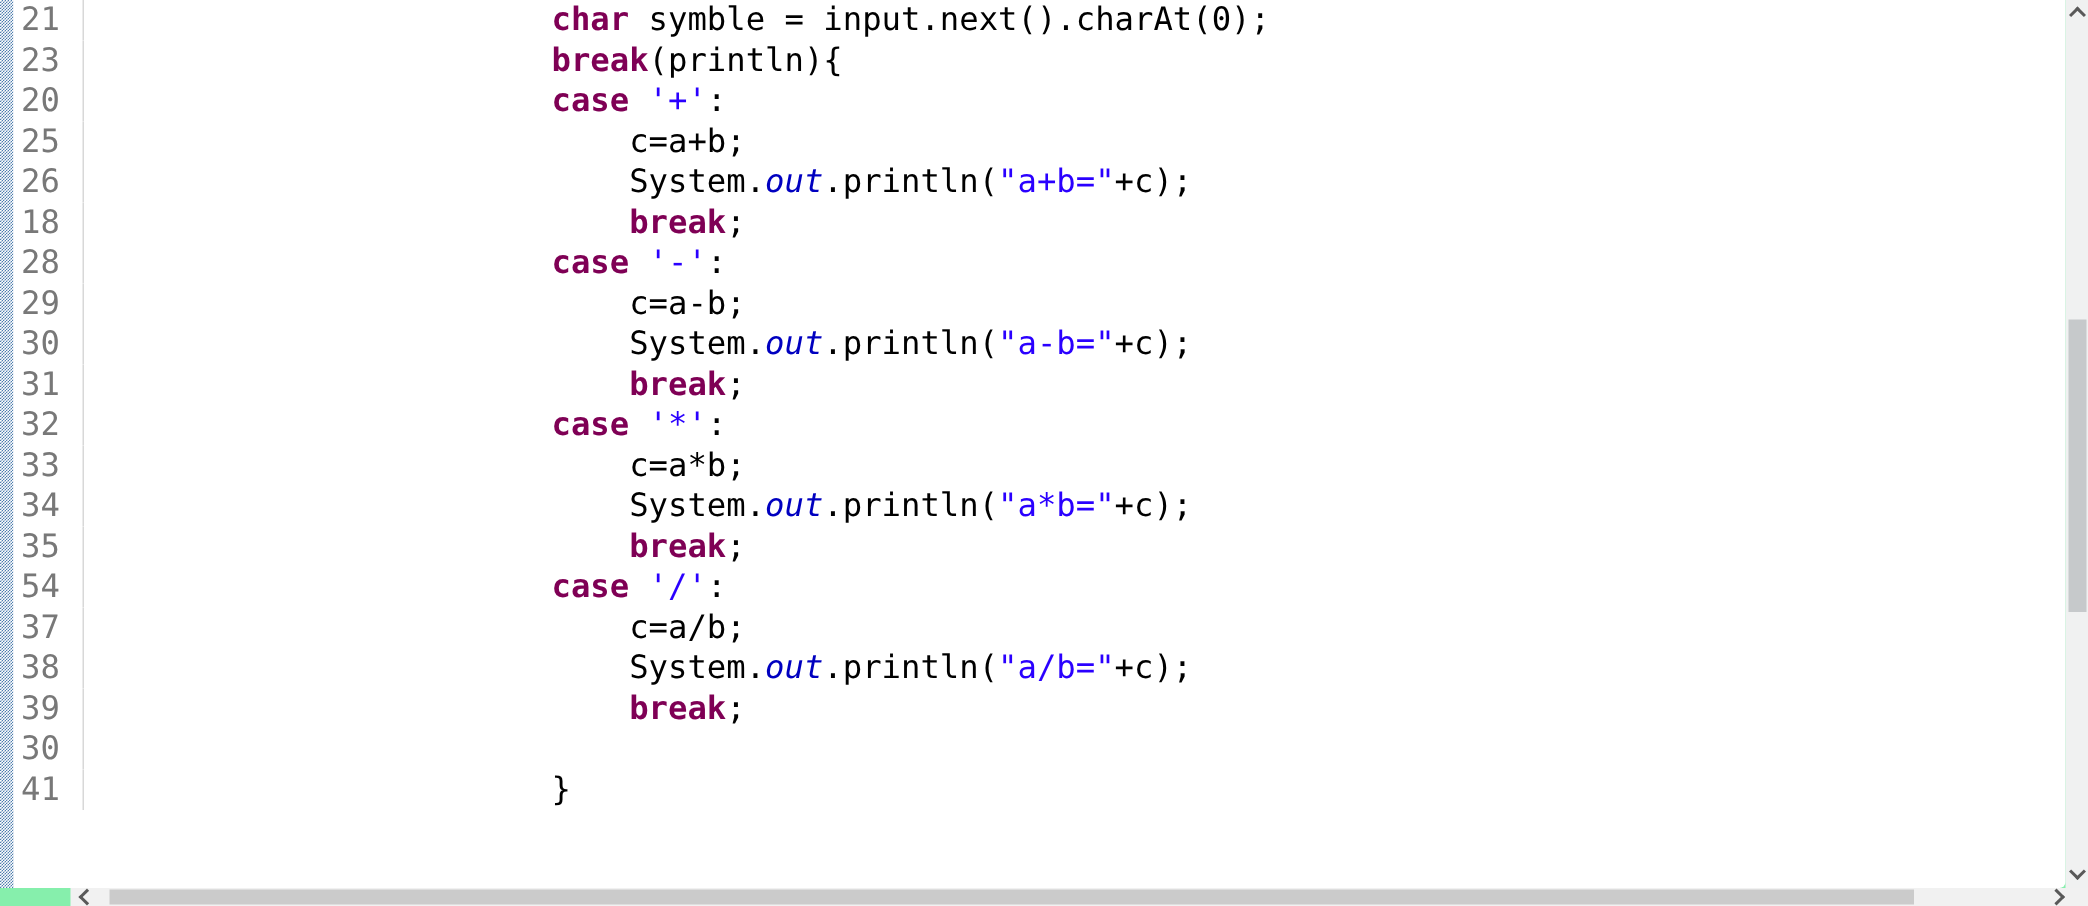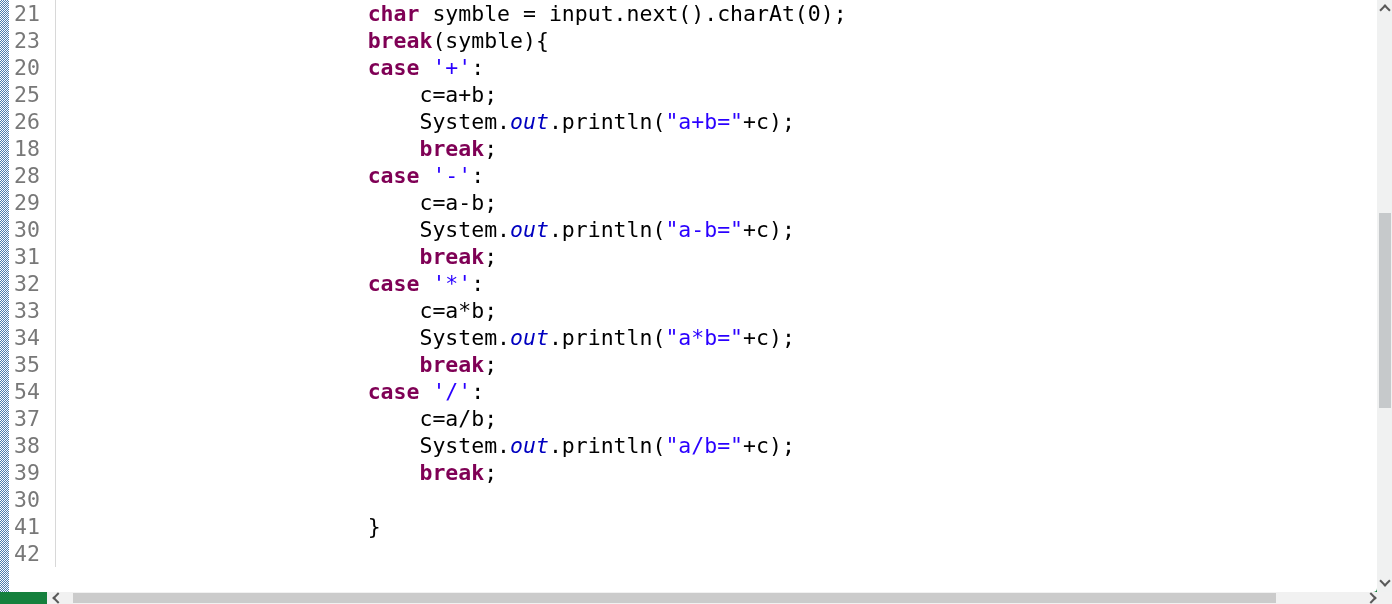--- a/index.html
+++ b/index.html
@@ -1,19 +1,19 @@
 <!DOCTYPE html>
 <html style="--kw: #7F0055; --lit: #2A00FF; --fld: #0000C0; --plain: #000000; --ln: #787878; --clbg: #E8F2FE; --checker: #4d7dae;"><head>
 <meta charset="utf-8">
 <style>
   html,body{margin:0;padding:0;background:#ffffff;}
   .app{
     position:relative;
     width:1392px;height:604px;
-    background:#15803d;
+    background:#86efac;
     overflow:hidden;
     font-family:"DejaVu Sans Mono","Liberation Mono",monospace;
     font-size:21.5px;
   }
   
   .editor{
     position:absolute;left:0;top:0;
     width:1377px;height:592px;
     background:#ffffff;overflow:hidden;
     display:flex;
@@ -89,21 +89,21 @@
 
   <div class="editor">
     <div class="marker-strip"></div>
     <div class="lines">
         <div class="line-row">
           <div class="gutter-cell">21</div>
           <div class="code-cell">                        <span class="keyword">char</span><span class="plain"> symble = input.next().charAt(0);</span></div>
         </div>
         <div class="line-row">
           <div class="gutter-cell">23</div>
-          <div class="code-cell">                        <span class="keyword">break</span><span class="plain">(symble){</span></div>
+          <div class="code-cell">                        <span class="keyword">break</span><span class="plain">(println){</span></div>
         </div>
         <div class="line-row">
           <div class="gutter-cell">20</div>
           <div class="code-cell">                        <span class="keyword">case</span><span class="plain"> </span><span class="literal">'+'</span><span class="plain">:</span></div>
         </div>
         <div class="line-row">
           <div class="gutter-cell">25</div>
           <div class="code-cell">                            <span class="plain">c=a+b;</span></div>
         </div>
         <div class="line-row">
@@ -163,24 +163,20 @@
           <div class="code-cell">                            <span class="keyword">break</span><span class="plain">;</span></div>
         </div>
         <div class="line-row">
           <div class="gutter-cell">30</div>
           <div class="code-cell"></div>
         </div>
         <div class="line-row">
           <div class="gutter-cell">41</div>
           <div class="code-cell">                        <span class="plain">}</span></div>
         </div>
-        <div class="line-row">
-          <div class="gutter-cell">42</div>
-          <div class="code-cell"></div>
-        </div>
       </div>
   </div>
 
   <div class="vscroll">
     <span class="chev up"></span>
     <div class="vthumb"></div>
     <span class="chev down"></span>
   </div>
 
   <div class="hscroll">

